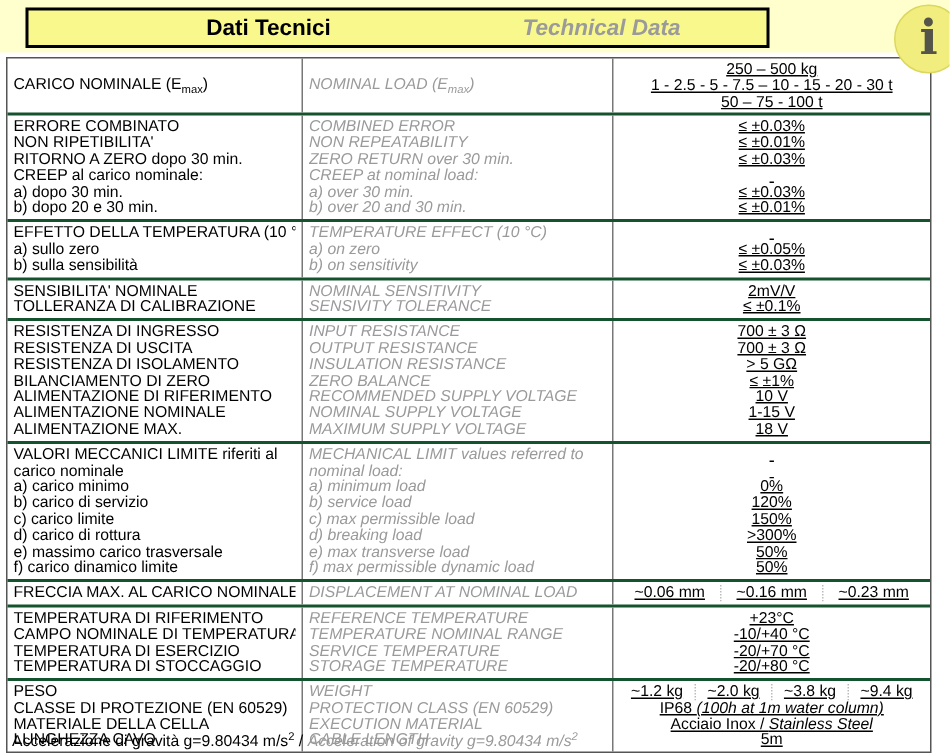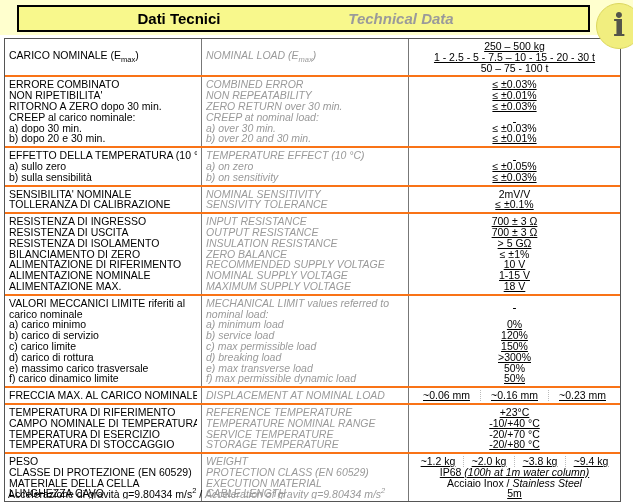--- a/index.html
+++ b/index.html
@@ -9,21 +9,21 @@
     background:#ffffff;
     overflow:hidden;
     font-family:"Liberation Sans", sans-serif;
     color:#000;
   }
   .top-band{
     position:absolute;top:0;left:0;width:633px;height:35px;
     background:#ffffce;
   }
   .header-bar{
-    position:absolute;top:5px;left:17px;width:573px;height:27px;
+    position:absolute;top:5px;left:17px;width:496px;height:27px;
     background:#f8f88c;border:2px solid #000;box-sizing:border-box;
     display:flex;align-items:center;
   }
   .title-it{
     position:absolute;left:60px;width:200px;text-align:center;
     font-weight:bold;font-size:15px;color:#000;
   }
   .title-en{
     position:absolute;left:272px;width:220px;text-align:center;
     font-weight:bold;font-style:italic;font-size:15px;color:#9a9a9a;
@@ -40,21 +40,21 @@
     margin-top:-2px;
   }
   .spec-table{
     position:absolute;top:38px;left:4px;width:617px;
     border:1px solid #555;box-sizing:border-box;
     background:#fff;
   }
   .section{
     display:grid;
     grid-template-columns:196px 208px 1fr;
-    border-top:2px solid #f97316;
+    border-top:2px solid #14532d;
   }
   .section:first-child{border-top:none;}
   .cell{
     display:flex;flex-direction:column;justify-content:center;
     padding:2px 4px;box-sizing:border-box;min-width:0;
   }
   .cell.en{
     border-left:1px solid #777;border-right:1px solid #777;
     color:#9a9a9a;font-style:italic;
   }

